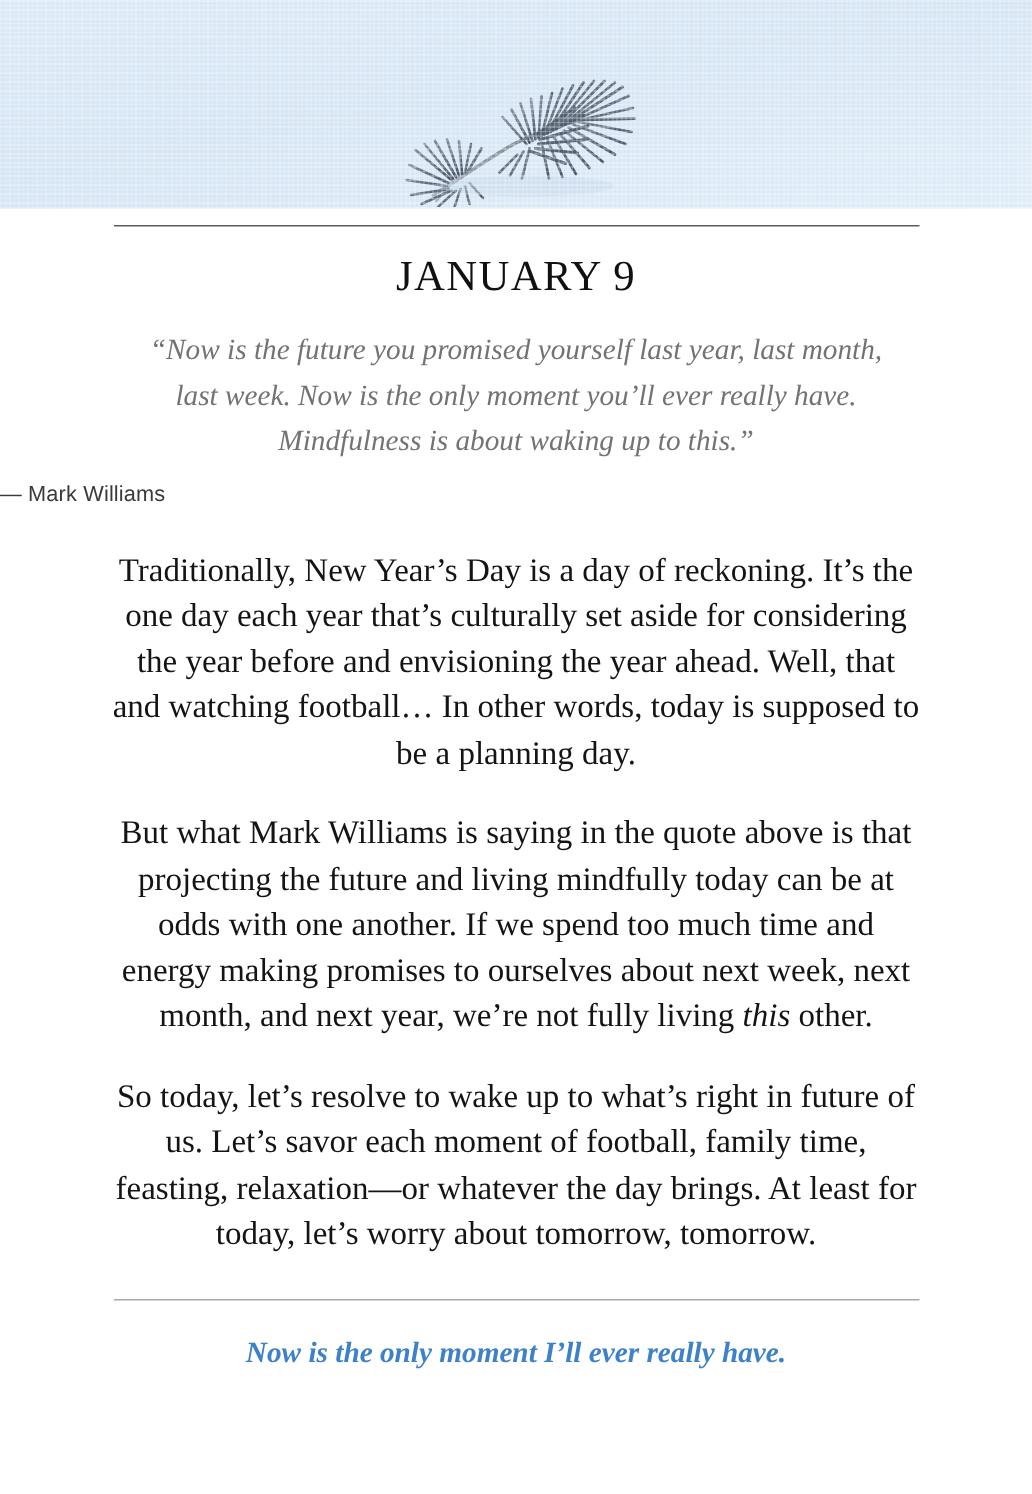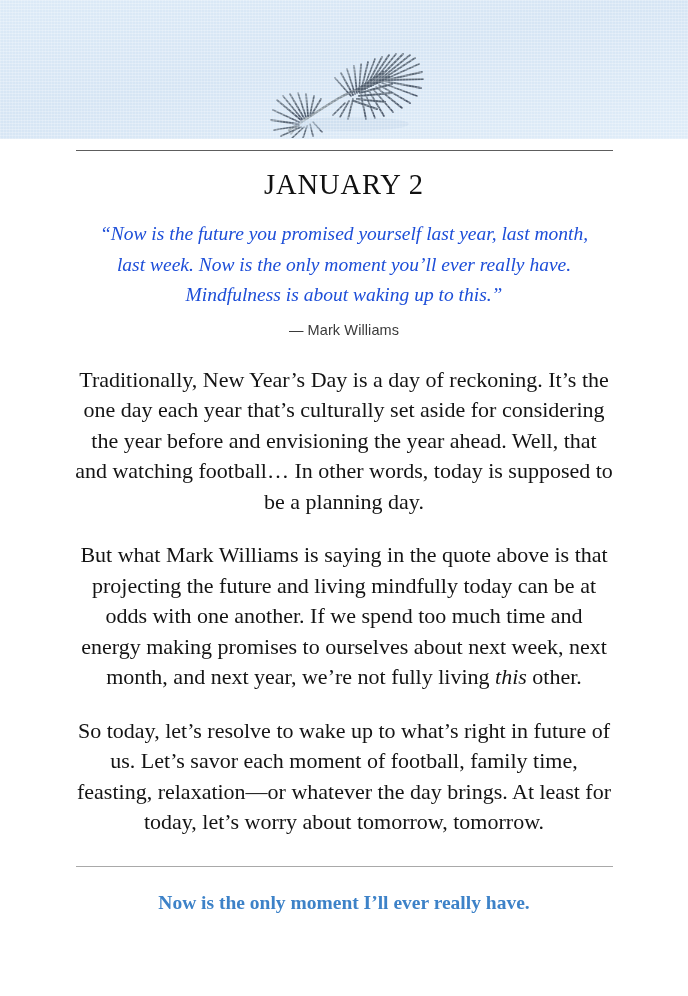--- a/index.html
+++ b/index.html
@@ -66,27 +66,26 @@
     margin: 18px 0 0 0;
     font-weight: 400;
   }
 
   .quote {
     text-align: center;
     font-family: "Liberation Serif", serif;
     font-style: italic;
     font-size: 19.5px;
     line-height: 30.5px;
-    color: #1d4ed8;
+    color: #737373;
     margin: 18px auto 0 auto;
     width: 512px;
   }
 
   .attribution {
-    text-align: center;
     font-family: "Liberation Sans", sans-serif;
     font-size: 14.5px;
     color: #3a3a3a;
     margin: 11px 0 0 0;
     letter-spacing: 0.1px;
   }
 
   .body-text {
     width: 540px;
     margin: 0 auto;
@@ -105,20 +104,21 @@
   .rule-bottom {
     width: 537px;
     height: 0;
     margin: 28px auto 0 auto;
     border-top: 1.5px solid #a9a9a9;
   }
 
   .affirmation {
     text-align: center;
     font-family: "Liberation Serif", serif;
+    font-style: italic;
     font-weight: bold;
     font-size: 19.5px;
     line-height: 28px;
     color: #3d82c8;
     margin: 22px auto 0 auto;
     width: 540px;
   }
   .affirmation .line { display: block; }
 </style>
 </head>
@@ -202,21 +202,21 @@
 
       <ellipse cx="104" cy="78" rx="58" ry="7" fill="#bcd0e4" opacity="0.35"></ellipse>
     </svg>
   </div>
 </div>
 
 <div class="page">
 
   <div class="rule-top"></div>
 
-  <h1 class="title">JANUARY 2</h1>
+  <h1 class="title">JANUARY 9</h1>
 
   <blockquote class="quote">“Now is the future you promised yourself last year, last month, last week. Now is the only moment you’ll ever really have. Mindfulness is about waking up to this.”</blockquote>
 
   <div class="attribution">— Mark Williams</div>
 
   <div class="body-text">
     <p>
       <span>Traditionally, New Year’s Day is a day of reckoning. It’s the one day each year that’s culturally set aside for considering the year before and envisioning the year ahead. Well, that and watching football… In other words, today is supposed to be a planning day.</span><em></em><span></span>
     </p>
     <p>

